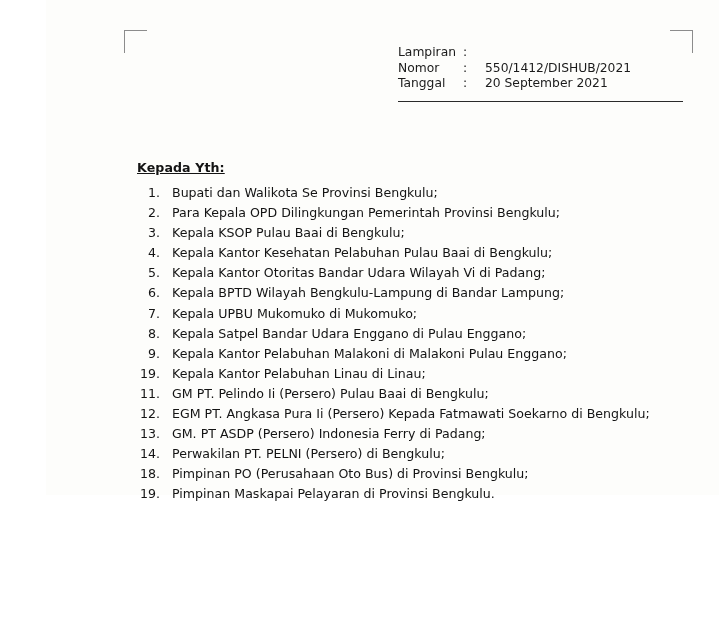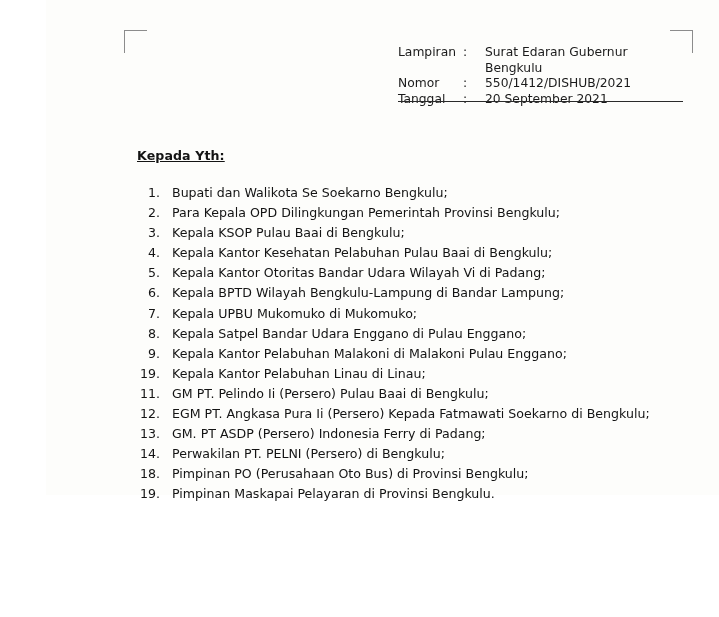--- a/index.html
+++ b/index.html
@@ -88,21 +88,21 @@
     left: 0;
     top: 56px;
     width: 285px;
     border-bottom: 1px solid #2a2a2a;
   }
 
   
   #kepada-yth {
     position: absolute;
     left: 91px;
-    top: 148px;
+    top: 160px;
     font-size: 12.6px;
     color: #141414;
     font-weight: 700;
     text-decoration: underline;
     letter-spacing: 0.1px;
   }
 
   
   #recipient-list {
     position: absolute;
@@ -149,22 +149,20 @@
 <div id="page">
 
   <div class="crop-mark crop-tl"></div>
   <div class="crop-mark crop-tr"></div>
 
   <div id="header-block">
 
     <div class="hdr-row">
       <span class="hdr-label">Lampiran</span>
       <span class="hdr-colon">:</span>
-      <span class="hdr-value">Surat Edaran Gubernur
-Bengkulu</span>
     </div>
 
     <div class="hdr-row">
       <span class="hdr-label">Nomor</span>
       <span class="hdr-colon">:</span>
       <span class="hdr-value">550/1412/DISHUB/2021</span>
     </div>
 
     <div class="hdr-row">
       <span class="hdr-label">Tanggal</span>
@@ -173,21 +171,21 @@
     </div>
 
     <div class="hdr-underline"></div>
   </div>
 
   <div id="kepada-yth">Kepada Yth:</div>
 
   <ol id="recipient-list">
     <li>
       <span class="li-num">1.</span>
-      <span class="li-text">Bupati dan Walikota Se Soekarno Bengkulu;</span>
+      <span class="li-text">Bupati dan Walikota Se Provinsi Bengkulu;</span>
     </li>
     <li>
       <span class="li-num">2.</span>
       <span class="li-text">Para Kepala OPD Dilingkungan Pemerintah Provinsi Bengkulu;</span>
     </li>
     <li>
       <span class="li-num">3.</span>
       <span class="li-text">Kepala KSOP Pulau Baai di Bengkulu;</span>
     </li>
     <li>

